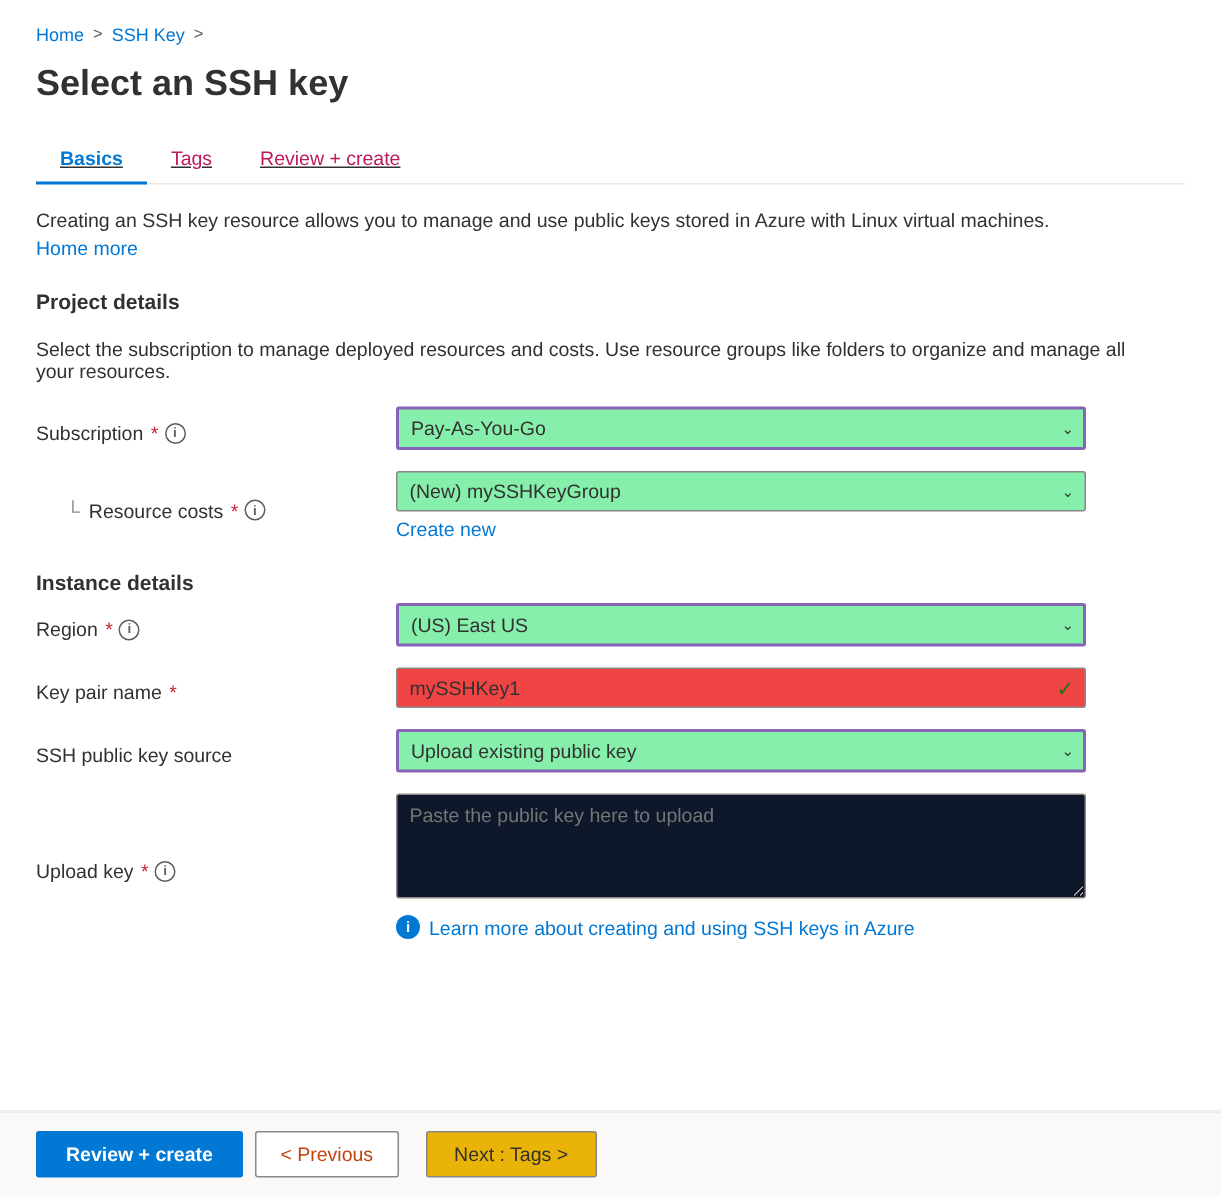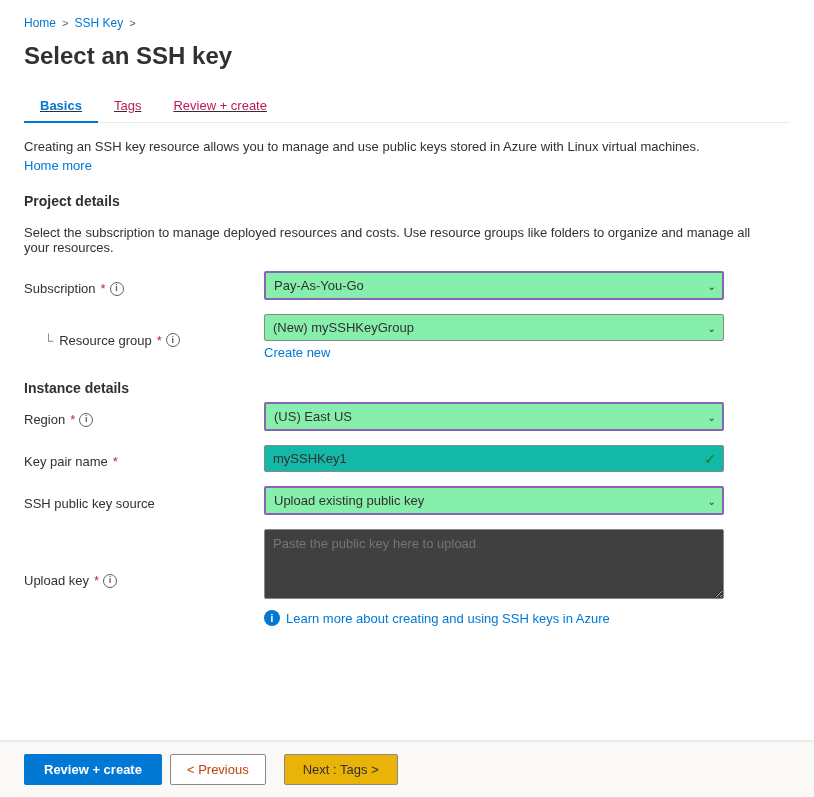--- a/index.html
+++ b/index.html
@@ -149,21 +149,21 @@
     .select-active {
       border: 2px solid #8764b8 !important;
     }
     .form-input {
       width: 100%;
       padding: 5px 30px 5px 8px;
       border: 1px solid #8a8886;
       border-radius: 2px;
       font-size: 13px;
       color: #323130;
-      background: #14b8a6;
+      background: #ef4444;
       outline: none;
     }
     .input-with-check {
       position: relative;
     }
     .input-check-icon {
       position: absolute;
       right: 8px;
       top: 50%;
       transform: translateY(-50%);
@@ -178,21 +178,21 @@
       margin-top: 4px;
     }
     .form-textarea {
       width: 100%;
       height: 70px;
       padding: 6px 8px;
       border: 1px solid #8a8886;
       border-radius: 2px;
       font-size: 13px;
       color: #a19f9d;
-      background: #404040;
+      background: #0f172a;
       resize: vertical;
       outline: none;
       font-family: 'Segoe UI', Arial, sans-serif;
     }
     .info-link-row {
       display: flex;
       align-items: center;
       gap: 6px;
       margin-top: 8px;
     }
@@ -301,21 +301,21 @@
         </select>
         <span class="chevron">⌄</span>
       </div>
     </div>
   </div>
 
   
   <div class="form-row">
     <div class="form-label" style="padding-left:20px; display:flex; align-items:center; gap:4px;">
       <span style="color:#8a8886; margin-right:2px;">└</span>
-      <span>Resource group</span>
+      <span>Resource costs</span>
       <span class="required">*</span>
       <span class="info-icon">i</span>
     </div>
     <div class="form-control-wrap">
       <div class="select-wrapper">
         <select class="form-select">
           <option>(New) mySSHKeyGroup</option>
         </select>
         <span class="chevron">⌄</span>
       </div>

